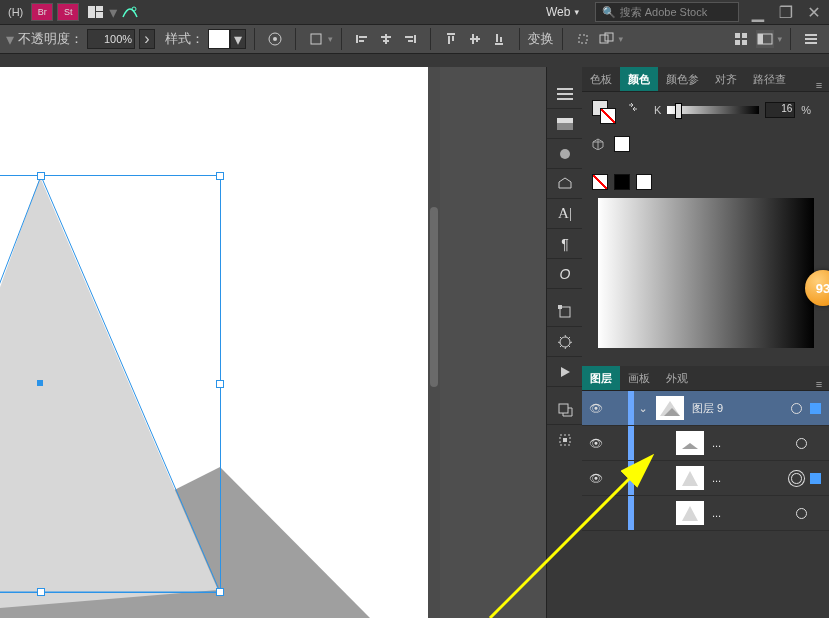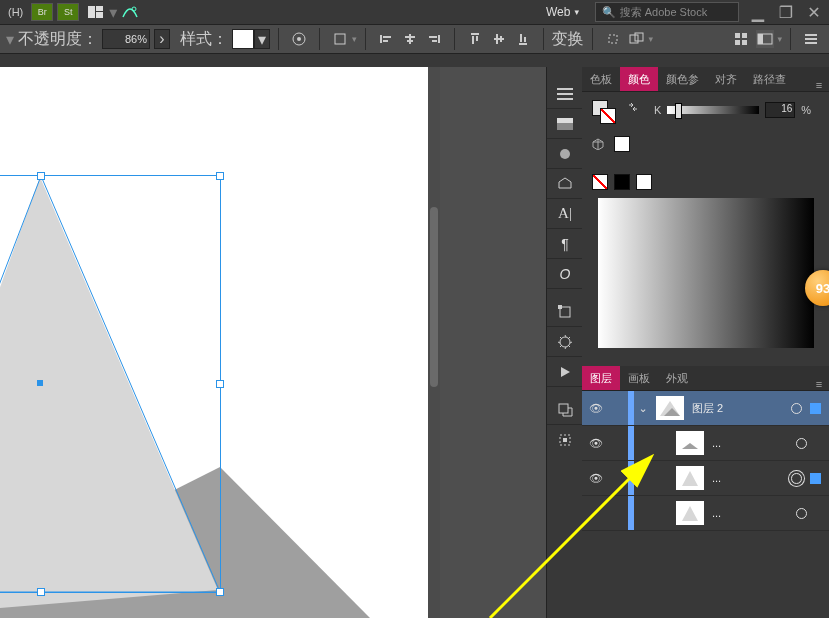--- a/index.html
+++ b/index.html
@@ -1,29 +1,29 @@
 <!DOCTYPE html>
 <html><head>
 <meta charset="utf-8">
 <style>
   html, body { margin:0; padding:0; width:829px; height:618px; background:#383838; font-family:"Microsoft YaHei", Arial, sans-serif; color:#c8c8c8; overflow:hidden; }
 
   
   .topbar1 { position:absolute; left:0; top:0; width:829px; height:24px; background:#383838; display:flex; align-items:center; }
   .topbar1 .label { font-size:11px; color:#ccc; padding:0 8px; }
-  .sq { width:20px; height:16px; border:1px solid #555; background:#4d7c0f; display:flex; align-items:center; justify-content:center; font-size:9px; color:#ddd; margin-right:4px; }
+  .sq { width:20px; height:16px; border:1px solid #555; background:#be185d; display:flex; align-items:center; justify-content:center; font-size:9px; color:#ddd; margin-right:4px; }
   .tinyicon { width:18px; height:14px; display:flex; align-items:center; justify-content:center; color:#ddd; margin:0 4px; }
   .topbar1 .right { margin-left:auto; display:flex; align-items:center; gap:10px; padding-right:6px; }
   .web-btn { font-size:12px; color:#ddd; padding:2px 6px; display:flex; align-items:center; gap:4px;}
   .search { width:130px; height:18px; background:#2a2a2a; border:1px solid #555; display:flex; align-items:center; font-size:11px; color:#888; padding:0 6px; gap:4px;}
   .winbtn { width:18px; height:14px; display:flex; align-items:center; justify-content:center; color:#aaa; }
 
   
   .topbar2 { position:absolute; left:0; top:24px; width:829px; height:30px; background:#4b4b4b; border-top:1px solid #222; border-bottom:1px solid #222; display:flex; align-items:center; padding:0 6px; box-sizing:border-box; }
-  .tb2label { font-size:16px; color:#ccc; }
+  .tb2label { font-size:13px; color:#ccc; }
   .opacitybox { width:44px; height:18px; background:#383838; border:1px solid #222; color:#ddd; font-size:11px; display:flex; align-items:center; justify-content:flex-end; padding-right:2px; margin:0 4px;}
   .dropbtn { width:14px; height:18px; background:#383838; border:1px solid #222; display:flex; align-items:center; justify-content:center; color:#ccc;}
   .swatch { width:20px; height:18px; background:#fff; border:1px solid #222; margin-left:4px;}
   .sep { width:1px; height:22px; background:#2c2c2c; margin:0 8px;}
   .ticon { width:18px; height:18px; display:flex; align-items:center; justify-content:center; color:#ddd; margin:0 3px;}
   .tb2 .rightgroup { margin-left:auto; display:flex; align-items:center; }
 
   
   .strip { position:absolute; left:0; top:55px; width:829px; height:12px; background:#383838; }
 
@@ -39,21 +39,21 @@
   
   .midgap { position:absolute; left:440px; top:67px; width:106px; height:551px; background:#4e4e4e; }
   .righticons { position:absolute; left:546px; top:67px; width:36px; height:551px; background:#383838; border-left:1px solid #222; border-right:1px solid #222; display:flex; flex-direction:column; align-items:center; padding-top:12px; gap:0; }
   .rtool { width:36px; height:30px; display:flex; align-items:center; justify-content:center; color:#ddd; border-bottom:1px solid #2a2a2a; box-sizing:border-box;}
   .rtool:last-child { border-bottom:none;}
 
   .panels { position:absolute; left:582px; top:67px; width:247px; height:551px; background:#383838; }
 
   .tabrow { height:24px; display:flex; align-items:flex-end; border-bottom:1px solid #222; background:#313131; font-size:11px;}
   .tab { padding:4px 8px; color:#aaa; height:24px; box-sizing:border-box; display:flex; align-items:center;}
-  .tab.active { background:#be185d; color:#fff;}
+  .tab.active { background:#0f766e; color:#fff;font-weight:bold;}
   .tabend { margin-left:auto; width:20px; display:flex; align-items:center; justify-content:center; color:#aaa;}
 
   .colorpanel { padding:8px 10px; }
   .smallsw { width:14px; height:14px; background:#fff; border:1px solid #111; display:inline-block; }
   .noswatch { width:14px; height:14px; background:linear-gradient(to top right, #fff 0 45%, red 45% 55%, #fff 55% 100%); border:1px solid #111; display:inline-block;}
   .kslider { display:flex; align-items:center; gap:6px; font-size:11px;}
   .ksliderbar { width:92px; height:8px; background:linear-gradient(to right, #fff, #000); position:relative;}
   .ksliderbar .knob { position:absolute; left:8px; top:-3px; width:5px; height:14px; background:#ddd; border:1px solid #000;}
   .kval { width:26px; height:14px; background:#2a2a2a; border:1px solid #111; color:#ddd; font-size:10px; text-align:right; padding-right:2px;}
 
@@ -121,21 +121,21 @@
     </div>
     <div class="winbtn">▁</div>
     <div class="winbtn">❐</div>
     <div class="winbtn">✕</div>
   </div>
 </div>
 
 <div class="topbar2 tb2">
   <span style="color:#888; margin-right:4px;">▾</span>
   <span class="tb2label">不透明度：</span>
-  <span class="opacitybox">86%</span>
+  <span class="opacitybox">100%</span>
   <span class="dropbtn">›</span>
   <span class="tb2label" style="margin-left:10px;">样式：</span>
   <span class="swatch"></span>
   <span class="dropbtn">▾</span>
 
   <span class="sep"></span>
   <span class="ticon">
       <svg width="16" height="16" viewBox="0 0 16 16">
         <circle cx="8" cy="8" r="6" fill="none" stroke="#ccc"></circle>
         <circle cx="8" cy="8" r="2" fill="#ccc"></circle>
@@ -389,21 +389,21 @@
       <div class="eye">👁</div>
       <div class="lock"></div>
       <div class="colorbar"></div>
       <div class="disclose">⌄</div>
       <div class="thumbc">
           <svg viewBox="0 0 24 20">
             <polygon points="2,18 12,3 22,18" fill="#d7d7d7"></polygon>
             <polygon points="6,18 14,10 22,18" fill="#9f9f9f"></polygon>
           </svg>
         </div>
-      <div class="lname">图层 2</div>
+      <div class="lname">图层 9</div>
       <div class="target">
           <div class="circ"></div>
         </div>
       <div class="tinybox fill"></div>
     </div>
 
     <div class="layerrow">
       <div class="eye">👁</div>
       <div class="lock"></div>
       <div class="colorbar"></div>

